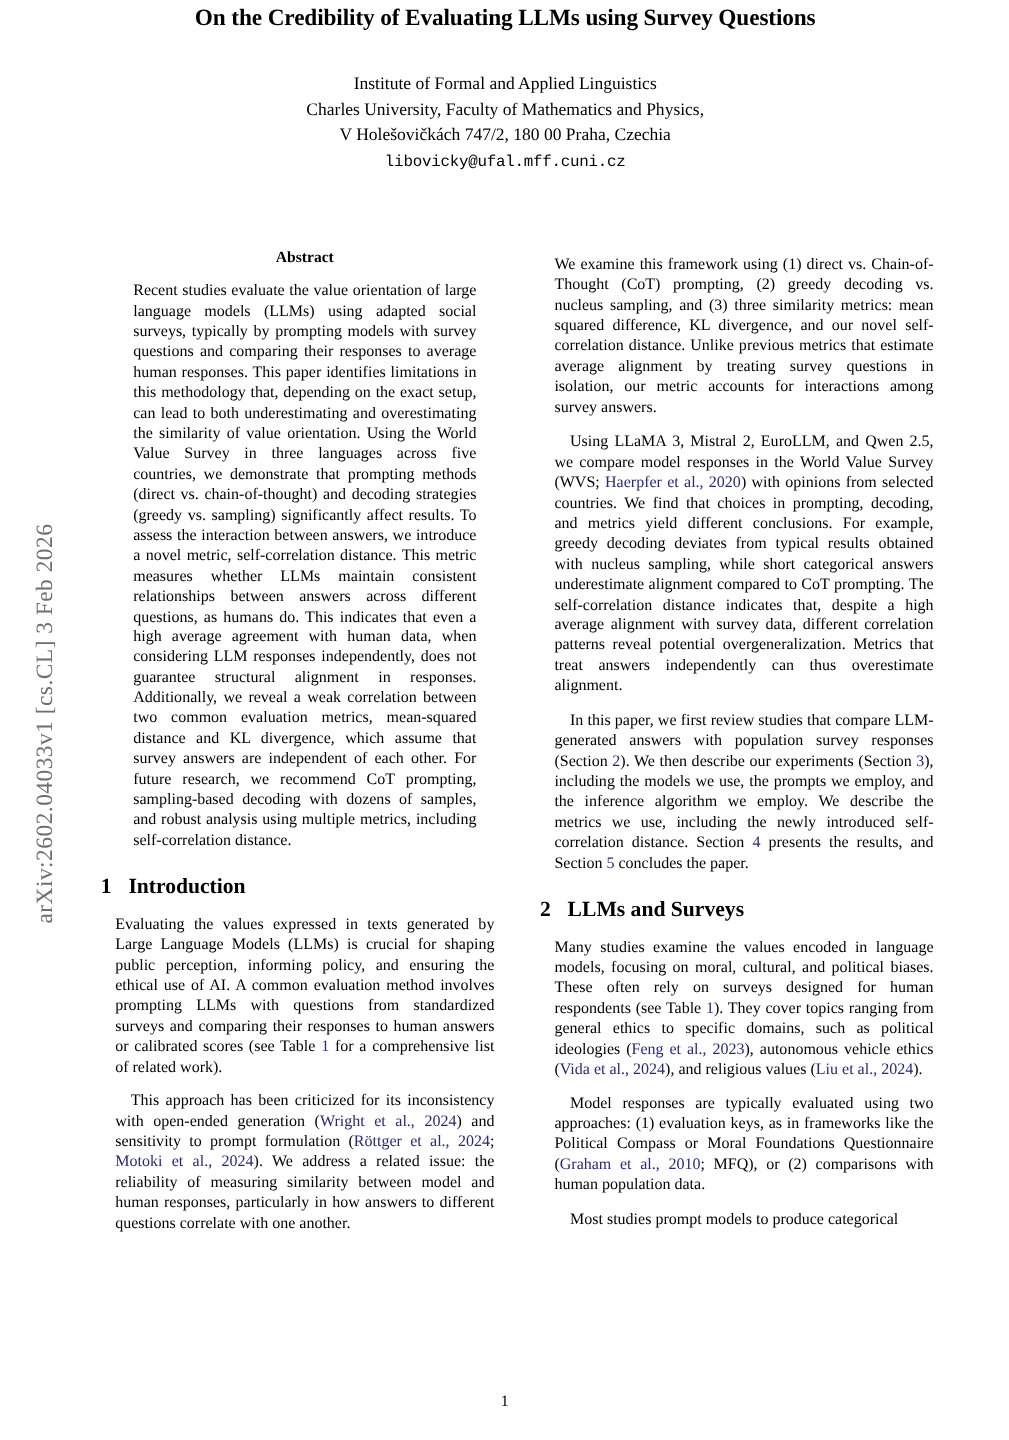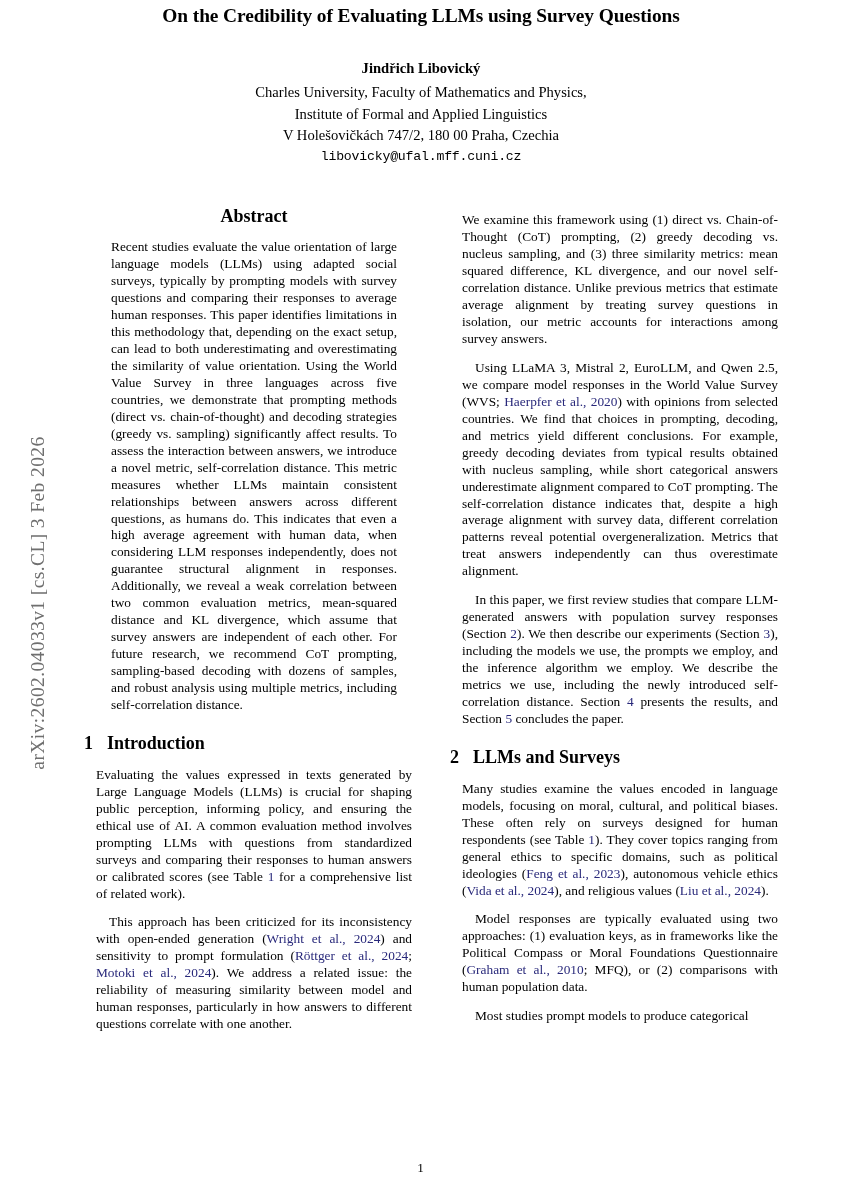--- a/index.html
+++ b/index.html
@@ -76,21 +76,21 @@
     width: 340px;
   }
   #col-right {
     position: absolute;
     left: 450px;
     top: 200px;
     width: 340px;
   }
 
   .abstract-head {
-    font-size: 18px;
+    font-size: 13px;
     font-weight: bold;
     text-align: center;
     margin: 6px 0 11px 0;
   }
   .abstract-body {
     width: 310px;
     margin: 0 auto;
   }
   p.para {
     font-size: 13.35px;
@@ -124,23 +124,22 @@
 </style>
 </head>
 <body>
 
 <div id="arxiv-stamp">arXiv:2602.04033v1  [cs.CL]  3 Feb 2026</div>
 
 <div id="page">
 
   <div id="titleblock">
     <h1 id="paper-title">On the Credibility of Evaluating LLMs using Survey Questions</h1>
-    <div id="author-name">Jindřich Libovický</div>
+    <div class="affil-line">Institute of Formal and Applied Linguistics</div>
     <div class="affil-line">Charles University, Faculty of Mathematics and Physics,</div>
-    <div class="affil-line">Institute of Formal and Applied Linguistics</div>
     <div class="affil-line">V Holešovičkách 747/2, 180 00 Praha, Czechia</div>
     <div id="author-email">libovicky@ufal.mff.cuni.cz</div>
   </div>
 
   <div id="col-left">
 
     <div class="abstract-head">Abstract</div>
     <div class="abstract-body">
       <p class="para noindent">Recent studies evaluate the value orientation of large language models (LLMs) using adapted social surveys, typically by prompting models with survey questions and comparing their responses to average human responses. This paper identifies limitations in this methodology that, depending on the exact setup, can lead to both underestimating and overestimating the similarity of value orientation. Using the World Value Survey in three languages across five countries, we demonstrate that prompting methods (direct vs. chain-of-thought) and decoding strategies (greedy vs. sampling) significantly affect results. To assess the interaction between answers, we introduce a novel metric, self-correlation distance. This metric measures whether LLMs maintain consistent relationships between answers across different questions, as humans do. This indicates that even a high average agreement with human data, when considering LLM responses independently, does not guarantee structural alignment in responses. Additionally, we reveal a weak correlation between two common evaluation metrics, mean-squared distance and KL divergence, which assume that survey answers are independent of each other. For future research, we recommend CoT prompting, sampling-based decoding with dozens of samples, and robust analysis using multiple metrics, including self-correlation distance.</p>
     </div>

